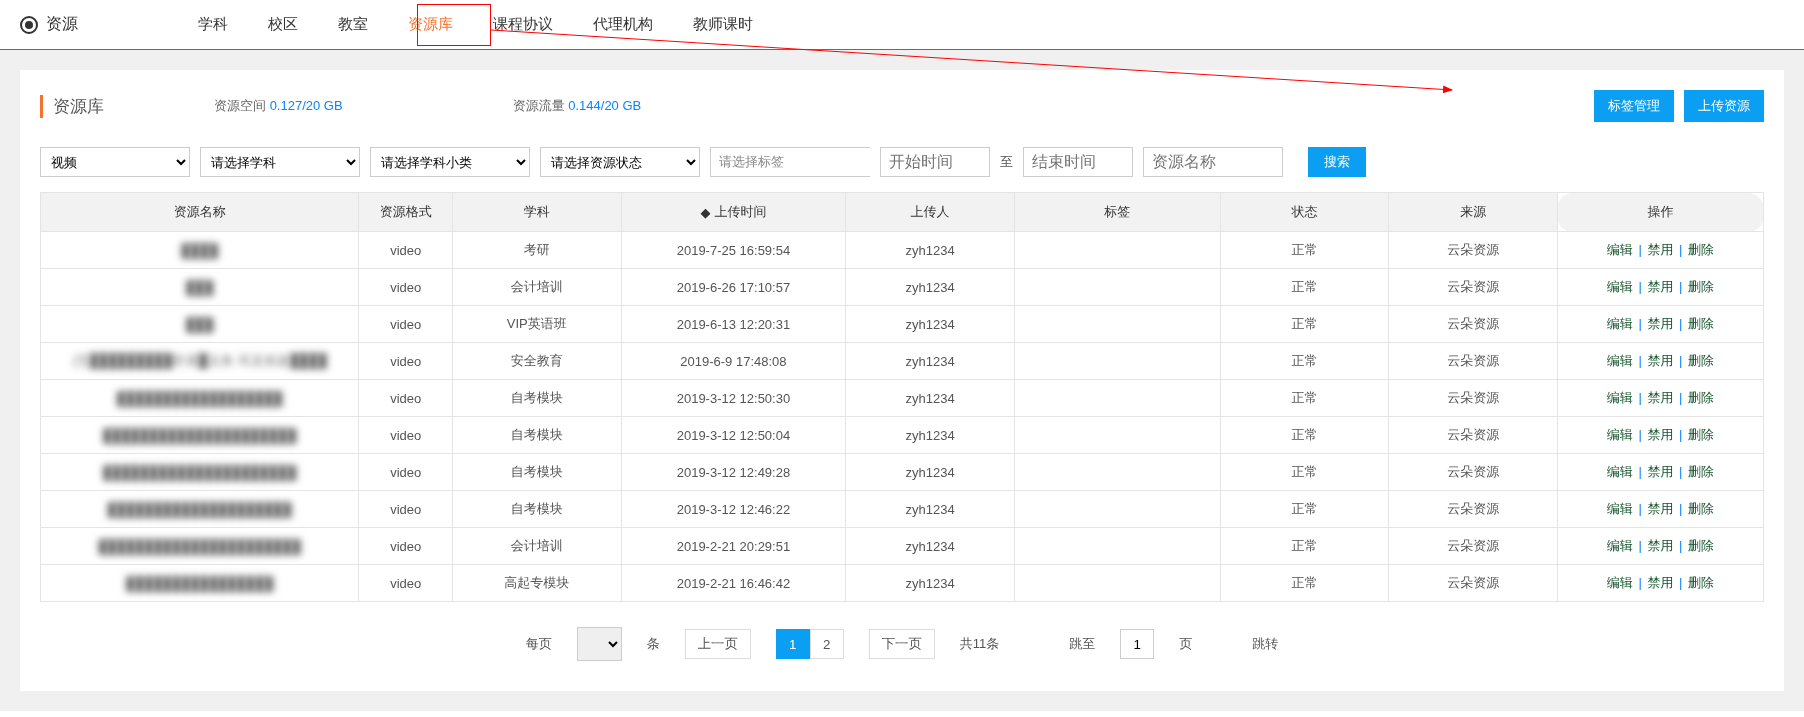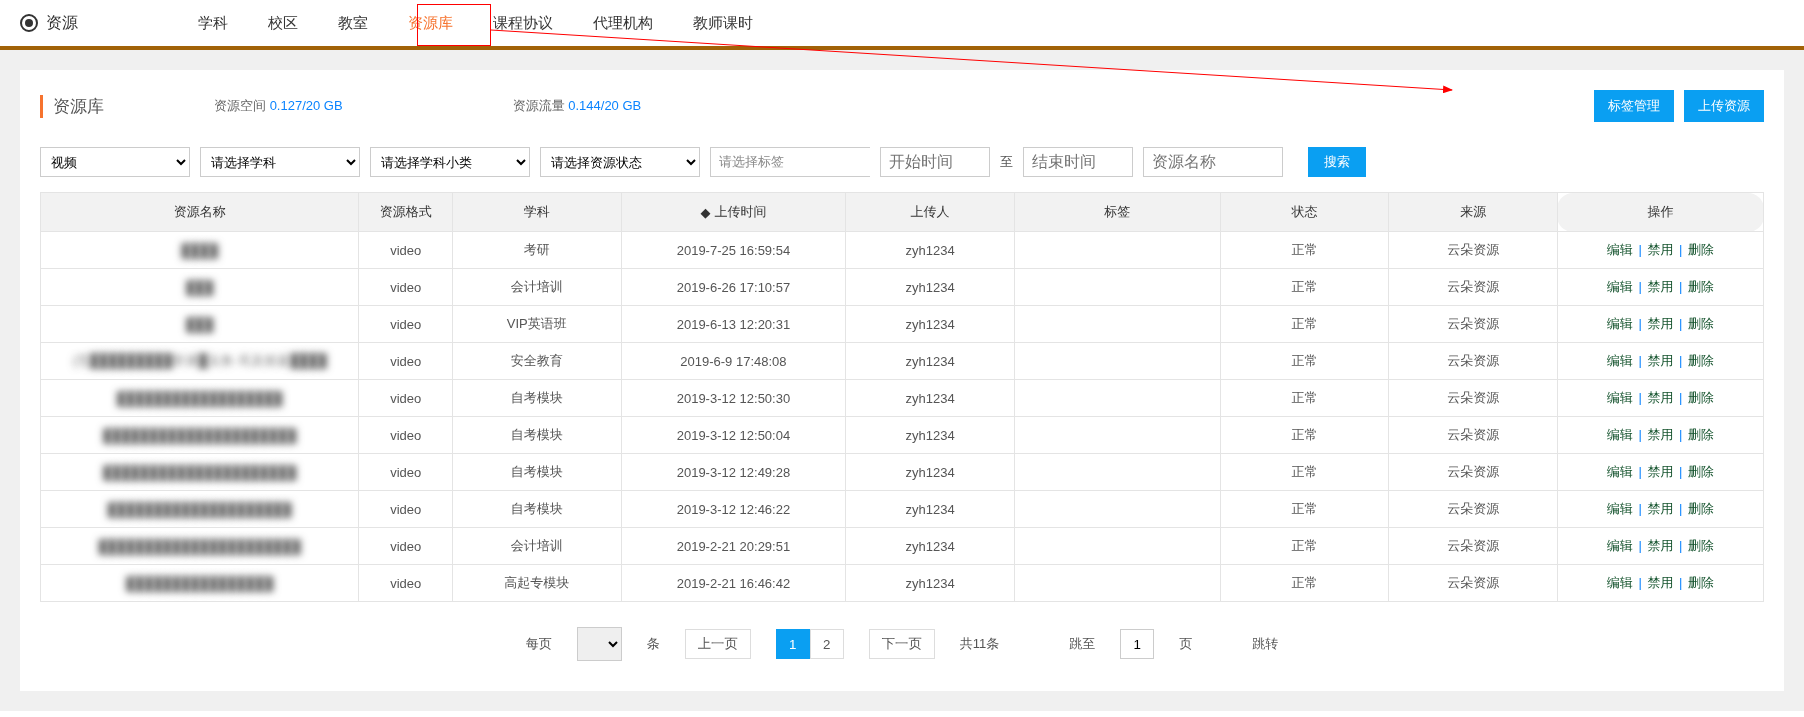--- a/index.html
+++ b/index.html
@@ -1,19 +1,19 @@
 <!DOCTYPE html>
 <html><head>
 <meta charset="utf-8">
 <style>
   * { box-sizing: border-box; margin: 0; padding: 0; }
   body { font-family: "Microsoft YaHei", Arial, sans-serif; font-size: 13px; color: #333; background: #fff; width: 1804px; }
   
   
-  .topbar { display: flex; align-items: center; padding: 0 20px; border-bottom: 4px solid #a16207; height: 50px; }
+  .topbar { display: flex; align-items: center; padding: 0 20px; border-bottom: 1px solid #a16207; height: 50px; }
   .topbar-title { display: flex; align-items: center; gap: 8px; font-size: 16px; font-weight: 500; margin-right: 120px; }
   .topbar-title-icon { width: 18px; height: 18px; border: 2px solid #333; border-radius: 50%; display: inline-flex; align-items: center; justify-content: center; }
   .topbar-title-icon::after { content: ""; width: 8px; height: 8px; background: #333; border-radius: 50%; }
   .tabs { display: flex; gap: 40px; }
   .tab { font-size: 15px; color: #333; cursor: pointer; padding: 14px 0; }
   .tab.active { color: #f6732e; }
   .tab-highlight-box { position: absolute; border: 1px solid #ff0000; pointer-events: none; }
   
   
   .content { background: #f0f0f0; padding: 20px; min-height: 660px; position: relative; }

